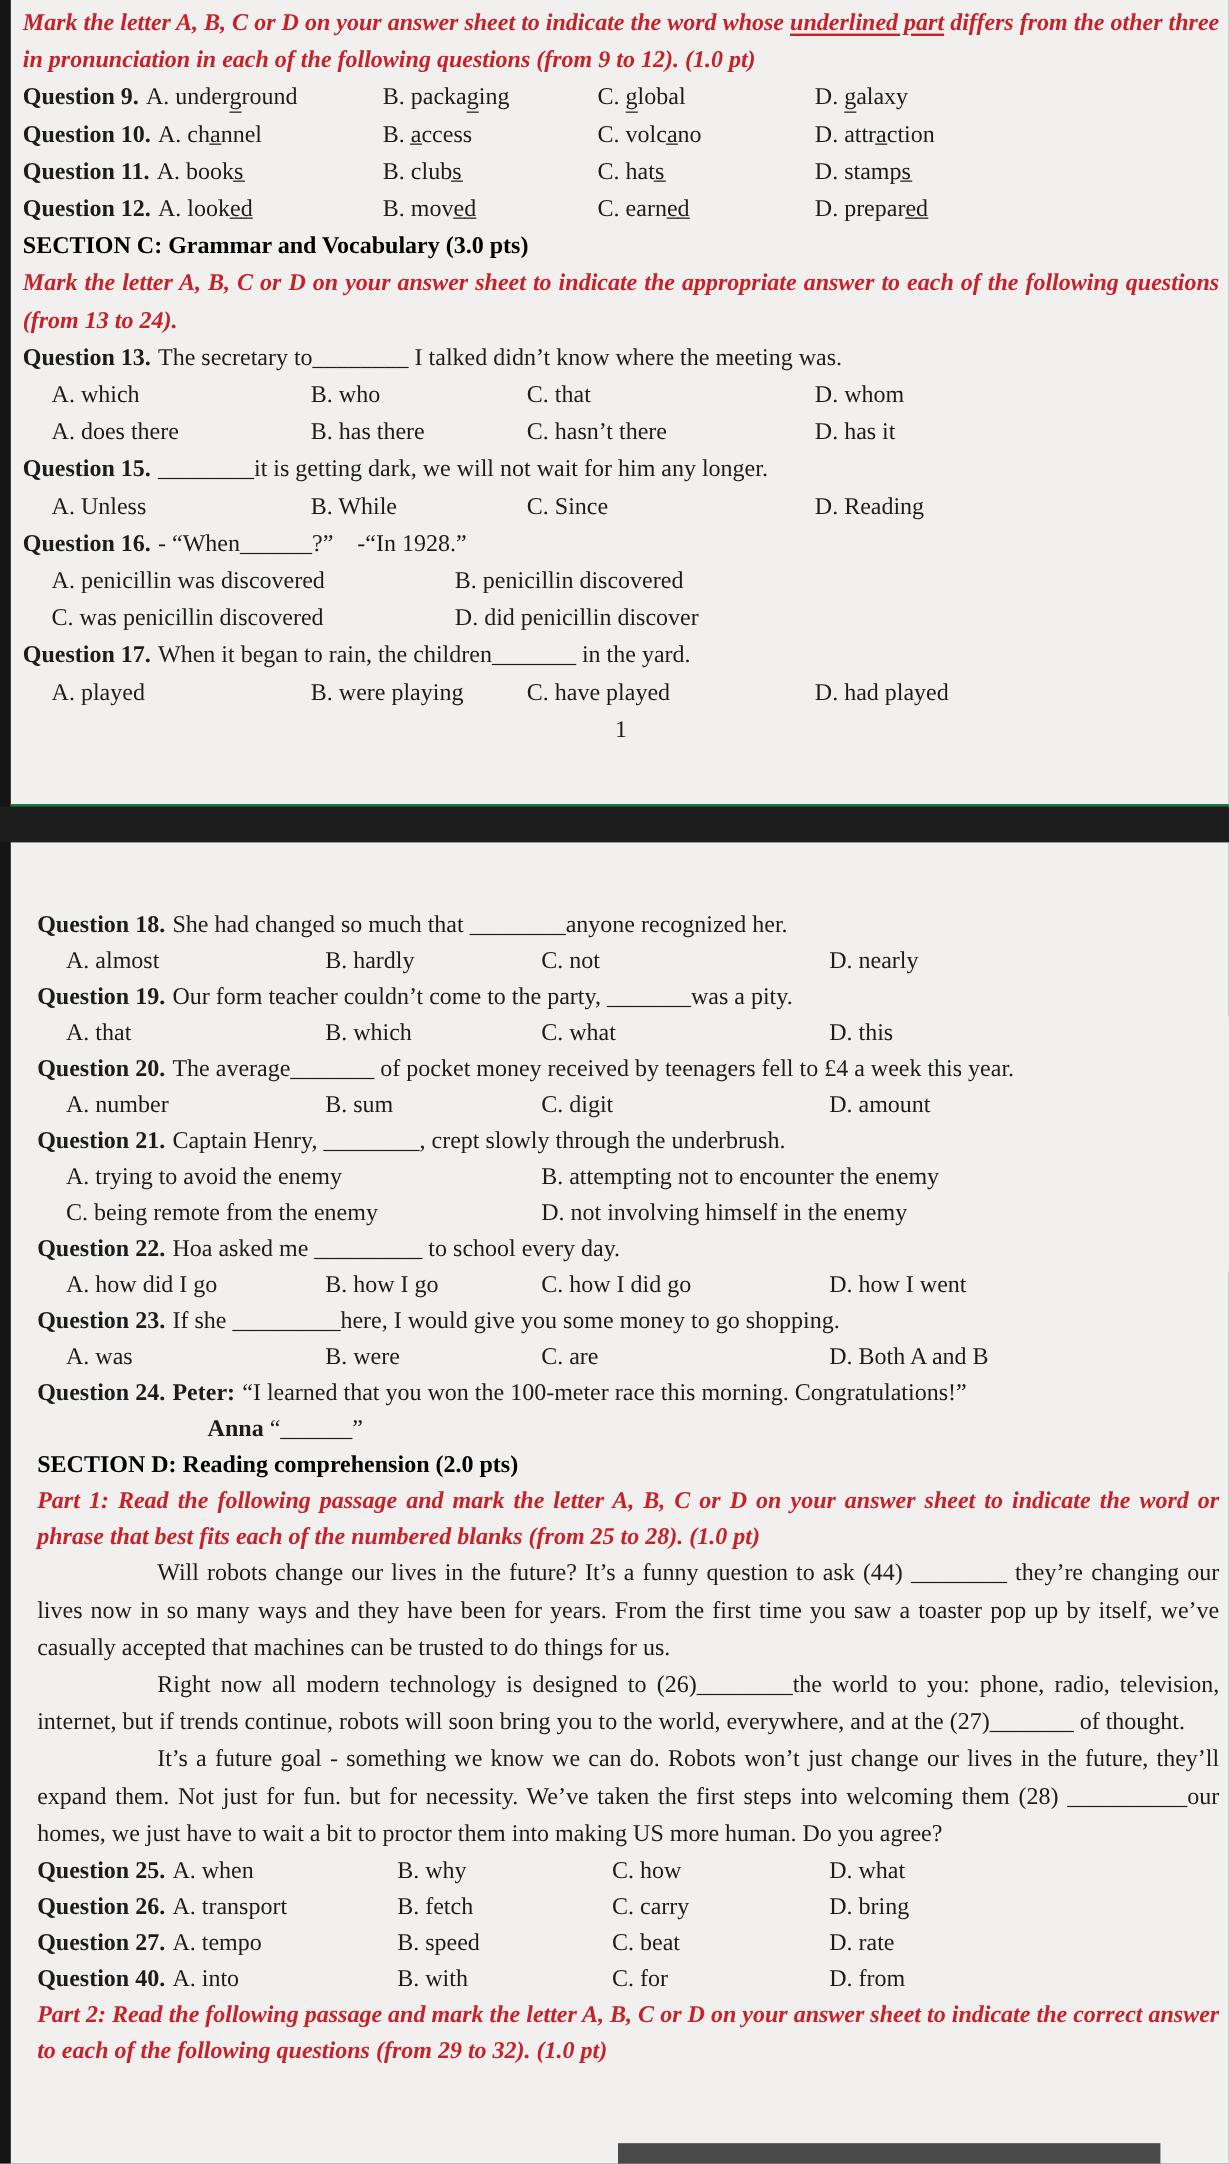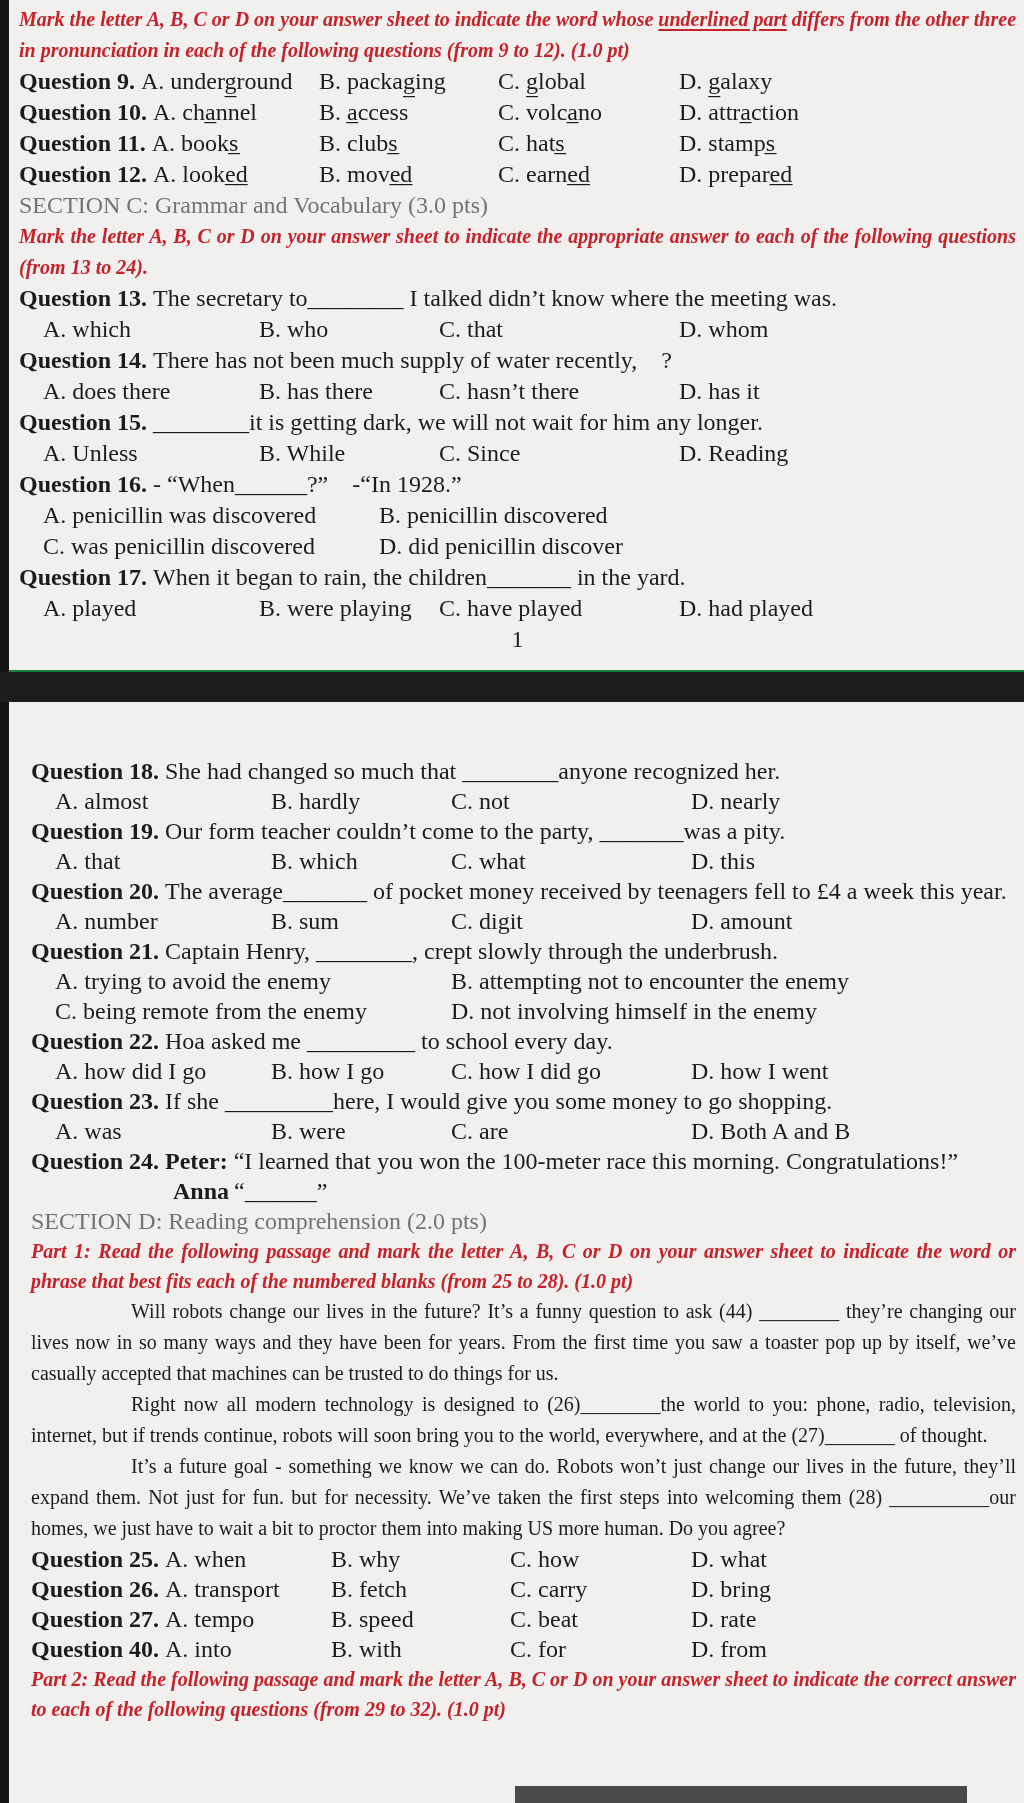--- a/index.html
+++ b/index.html
@@ -5,28 +5,28 @@
   html,body{margin:0;padding:0}
   body{
     position:relative;width:1024px;height:1803px;overflow:hidden;
     background:#141414;color:#1c1c1c;
     font-family:"Liberation Serif","DejaVu Serif",serif;
   }
   .page{position:absolute;left:9px;right:0;background:#f1f0ee;box-sizing:border-box}
   #page1{top:0;height:672px;padding:4px 8px 0 10px;border-bottom:2px solid #15803d}
   #band{position:absolute;left:0;top:672px;width:1024px;height:30px;background:#1d1d1d}
   #page2{top:702px;height:1101px;padding:54px 8px 0 22px}
-  .row{position:relative;height:31px;line-height:31px;font-size:24px;white-space:nowrap}
+  .row{position:relative;height:31px;line-height:31px;font-size:20px;white-space:nowrap}
   #page2 .row{height:30px;line-height:30px}
   .qlab{font-weight:bold;margin-right:6px}
   .sp{font-weight:bold;margin-right:6px}
   .b{font-weight:bold;margin-right:5px}
   .instr{margin:0;font-size:20px;line-height:31px;font-weight:bold;font-style:italic;color:#c5222a;text-align:justify}
   #page2 .instr{line-height:30px}
-  .sect{font-weight:normal;color:#737373}
+  .sect{font-weight:bold;color:#000000}
   .u{text-decoration:underline;text-underline-offset:3px;text-decoration-thickness:2px}
   .pass{margin:0;font-size:20px;line-height:31px;text-align:justify;text-indent:100px}
   .o1{position:absolute;left:24px}
   .o2{position:absolute;left:240px}
   .o3{position:absolute;left:420px}
   .o4{position:absolute;left:660px}
   .m2{position:absolute;left:300px}
   .m3{position:absolute;left:479px}
   .m4{position:absolute;left:660px}
   .g2{position:absolute;left:360px}
@@ -75,23 +75,20 @@
     <span class="qlab">Question 13.</span><span>The secretary to________ I talked didn’t know where the meeting was.</span>
   </div>
   <div class="row">
     <span class="o1">A. which</span>
     <span class="o2">B. who</span>
     <span class="o3">C. that</span>
     <span class="o4">D. whom</span>
   </div>
 
   <div class="row">
-    <span class="qlab">Question 14.</span><span>There has not been much supply of water recently,&nbsp;&nbsp;&nbsp; ?</span>
-  </div>
-  <div class="row">
     <span class="o1">A. does there</span>
     <span class="o2">B. has there</span>
     <span class="o3">C. hasn’t there</span>
     <span class="o4">D. has it</span>
   </div>
 
   <div class="row">
     <span class="qlab">Question 15.</span><span>________it is getting dark, we will not wait for him any longer.</span>
   </div>
   <div class="row">

